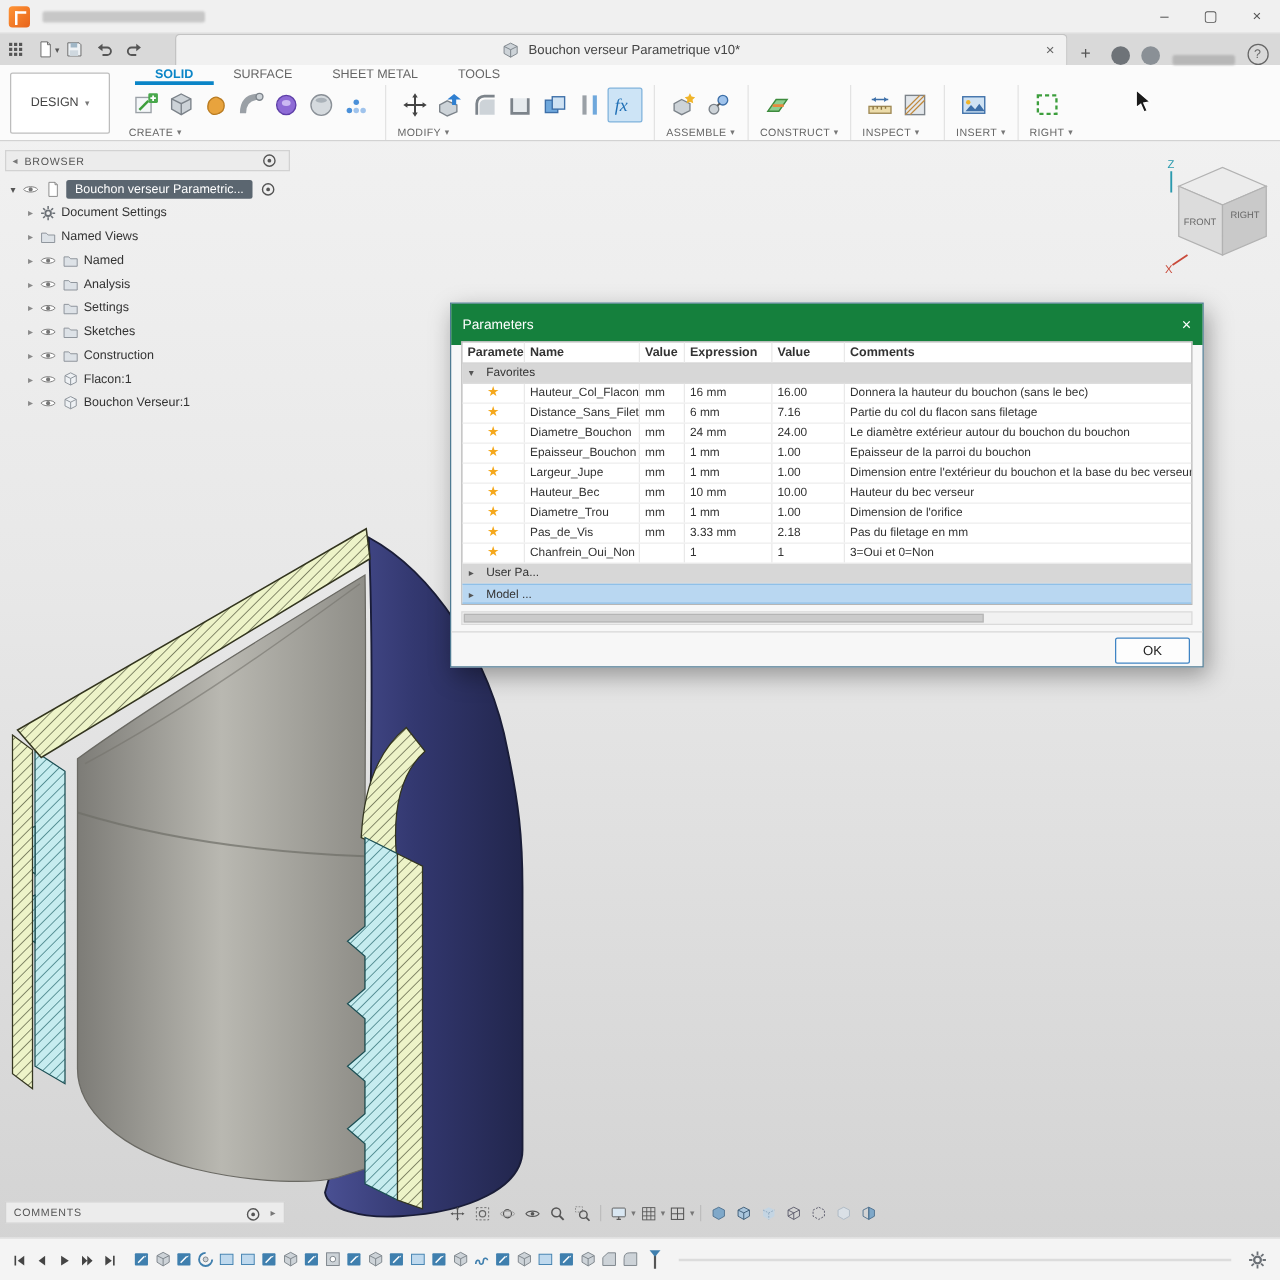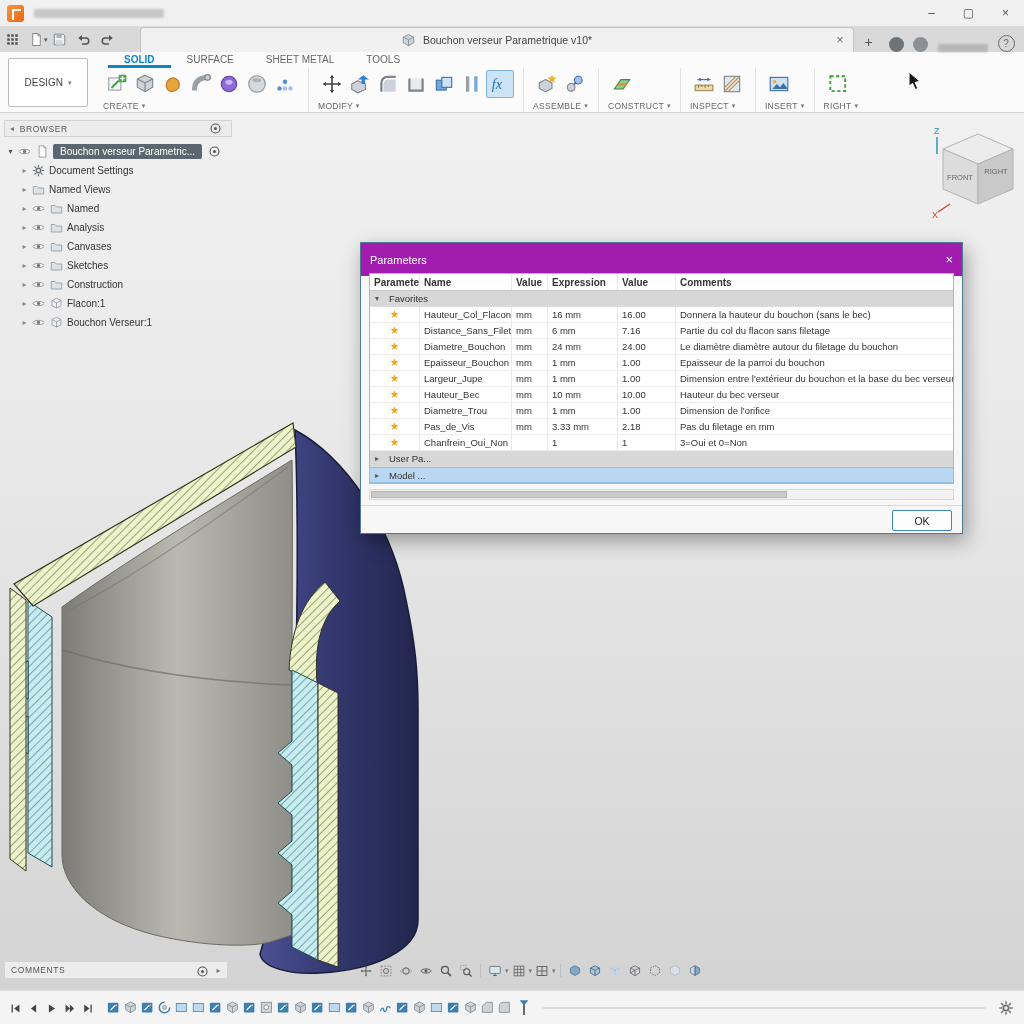--- a/index.html
+++ b/index.html
@@ -48,21 +48,21 @@
   .bheader{height:15px;background:#ececec;border:1px solid #d2d2d2;display:flex;align-items:center;gap:5px;font-size:8.5px;color:#555;letter-spacing:.6px;padding:0 5px}
   .bheader .sp{flex:1}
   .btree{padding-top:5px}
   .brow{display:flex;align-items:center;height:19px;font-size:10px;color:#333}
   .tri{width:13px;text-align:center;color:#8a8a8a;font-size:8px;flex:none}
   .bicon{width:15px;height:15px;margin-right:3px;flex:none}
   .bicon svg{width:15px;height:15px}
   .root-chip{background:#5b6670;color:#fff;padding:2px 7px;border-radius:2px;font-size:10px;display:flex;align-items:center}
   
   .dialog{position:absolute;left:360px;top:242px;width:601px;height:290px;background:#f7f7f7;border:1px solid #4f7b93;box-shadow:3px 7px 18px rgba(0,0,0,.35);z-index:40}
-  .dtitle{height:33px;background:#a21caf;color:#fff;display:flex;align-items:center;padding:0 9px;font-size:11px}
+  .dtitle{height:33px;background:#15803d;color:#fff;display:flex;align-items:center;padding:0 9px;font-size:11px}
   .dclose{margin-left:auto;font-size:13px}
   .ptable{position:absolute;left:8px;top:30px;right:8px;border:1px solid #b5b5b5;background:#fff;font-size:9.5px}
   .prow{display:grid;grid-template-columns:50px 92px 36px 70px 58px 1fr;height:16px;box-sizing:border-box;border-bottom:1px solid #ededed;align-items:stretch}
   .prow.header{font-weight:bold;font-size:10px;height:17px;border-bottom:1px solid #c6c6c6}
   .pcell{padding:0 4px;border-right:1px solid #e9e9e9;display:flex;align-items:center;overflow:hidden;white-space:nowrap}
   .pcell:last-child{border-right:none}
   .grow{display:flex;align-items:center;gap:5px;height:16px;box-sizing:border-box;border-bottom:1px solid #dcdcdc;background:#d7d7d7;padding-left:5px}
   .grow.selected{background:#b9d7f1;border-top:1px solid #8fc0e8;border-bottom:1px solid #8fc0e8}
   .garr{font-size:8px;color:#555;width:9px}
   .star{color:#f5a81c;font-size:11px;margin:0 auto;line-height:1}
@@ -493,21 +493,21 @@
             <svg viewBox="0 0 20 20">
               <path d="M2.5 10 C5 6.2 15 6.2 17.5 10 C15 13.8 5 13.8 2.5 10 Z" fill="#fff" stroke="#777"></path>
               <circle cx="10" cy="10" r="2.2" fill="#777"></circle>
             </svg>
           </span>
           <span class="bicon">
             <svg viewBox="0 0 20 20">
               <path d="M3 6 h5 l2 2 h7 v8 H3 Z" fill="#dde2e7" stroke="#8a9097"></path>
             </svg>
           </span>
-          <span>Canvases</span>
+          <span>Settings</span>
         </div>
         <div class="brow" style="padding-left: 14px;">
           <span class="tri">▸</span>
           <span class="bicon">
             <svg viewBox="0 0 20 20">
               <path d="M2.5 10 C5 6.2 15 6.2 17.5 10 C15 13.8 5 13.8 2.5 10 Z" fill="#fff" stroke="#777"></path>
               <circle cx="10" cy="10" r="2.2" fill="#777"></circle>
             </svg>
           </span>
           <span class="bicon">
@@ -622,21 +622,21 @@
           <div class="pcell">Partie du col du flacon sans filetage</div>
         </div>
         <div class="prow">
           <div class="pcell">
             <span class="star">★</span>
           </div>
           <div class="pcell">Diametre_Bouchon</div>
           <div class="pcell">mm</div>
           <div class="pcell">24 mm</div>
           <div class="pcell">24.00</div>
-          <div class="pcell">Le diamètre diamètre autour du filetage du bouchon</div>
+          <div class="pcell">Le diamètre extérieur autour du bouchon du bouchon</div>
         </div>
         <div class="prow">
           <div class="pcell">
             <span class="star">★</span>
           </div>
           <div class="pcell">Epaisseur_Bouchon</div>
           <div class="pcell">mm</div>
           <div class="pcell">1 mm</div>
           <div class="pcell">1.00</div>
           <div class="pcell">Epaisseur de la parroi du bouchon</div>

